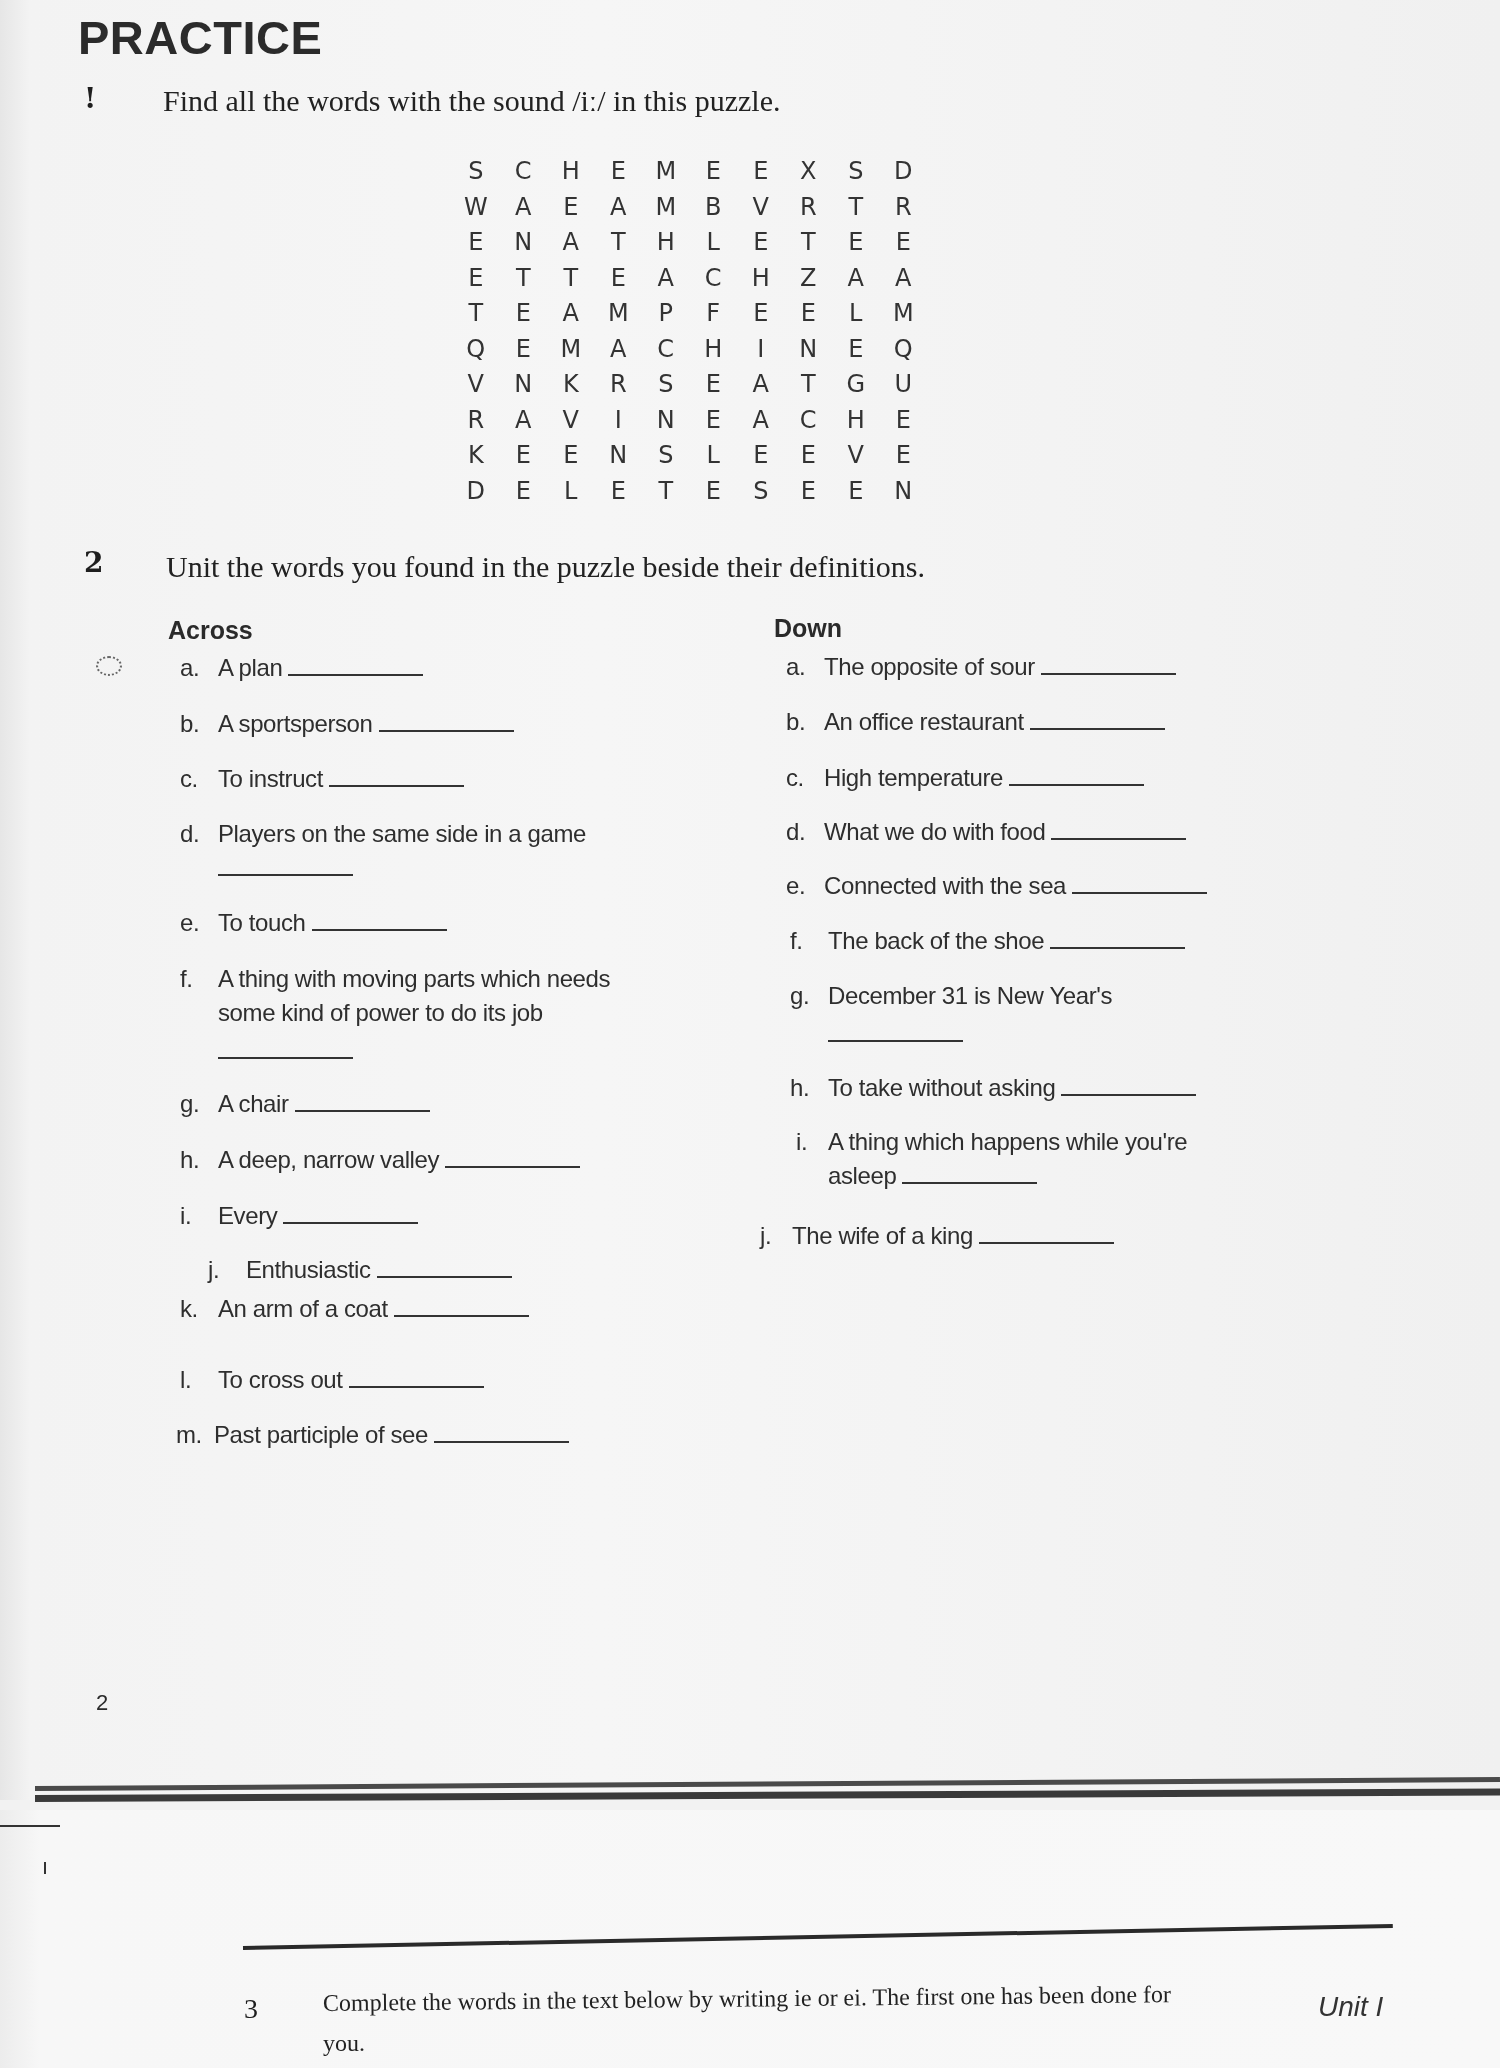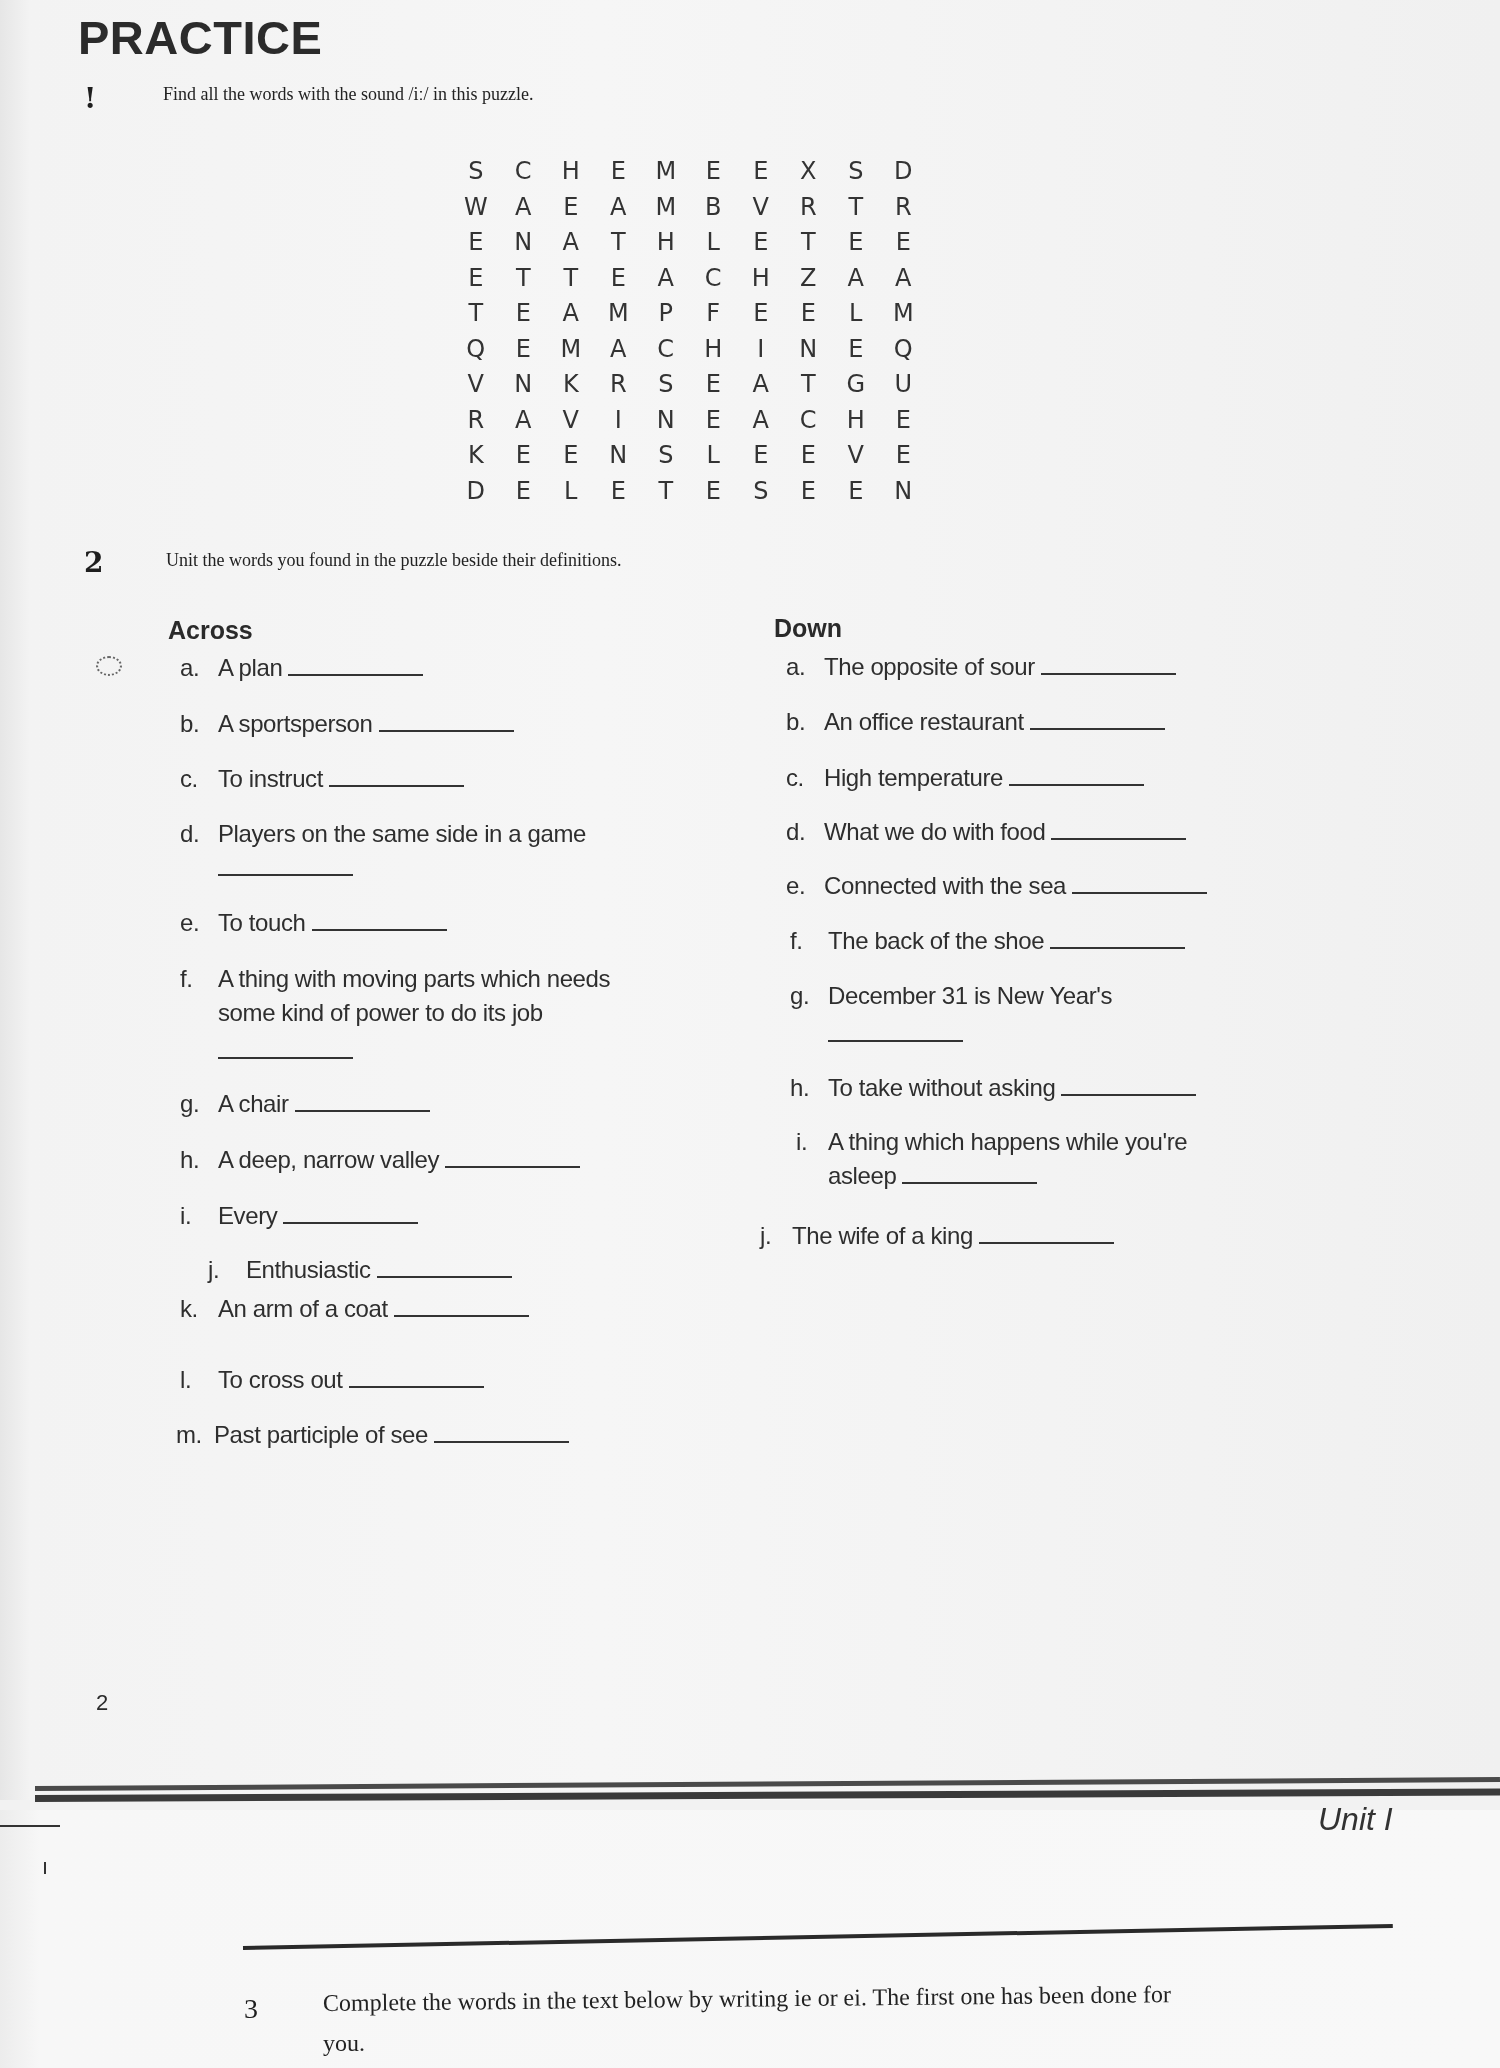--- a/index.html
+++ b/index.html
@@ -17,21 +17,21 @@
     background: linear-gradient(90deg, #ececec 0px, #f7f7f7 40px, #f8f8f8 1500px);
   }
   .heading {
     position: absolute; left: 78px; top: 10px;
     font-size: 47px; font-weight: bold; letter-spacing: 0.5px; color: #2b2b2b;
   }
   .ex-num {
     position: absolute; font-family: "DejaVu Serif", serif; font-weight: bold; font-size: 28px; color: #1e1e1e;
   }
   .ex-instr {
-    position: absolute; font-family: "Liberation Serif", serif; font-size: 18px; color: #222;
+    position: absolute; font-family: "Liberation Serif", serif; font-size: 30px; color: #222;
   }
   .grid {
     position: absolute; left: 452px; top: 154px;
     display: grid; grid-template-columns: repeat(10, 47.5px); grid-auto-rows: 35.5px;
   }
   .grid span {
     font-family: "DejaVu Sans", sans-serif; font-size: 24px; color: #333;
     text-align: center; line-height: 35px; font-weight: normal;
   }
   .col-head {
@@ -53,21 +53,21 @@
   .page-num { position: absolute; left: 96px; top: 1690px; font-size: 22px; }
   .sep1 {
     position: absolute; left: 35px; top: 1786px; width: 1465px; height: 5px;
     background: #4a4a4a; transform: rotate(-0.35deg); transform-origin: left;
   }
   .sep2 {
     position: absolute; left: 35px; top: 1795px; width: 1465px; height: 7px;
     background: #3a3a3a; transform: rotate(-0.25deg); transform-origin: left;
   }
   .unit {
-    position: absolute; left: 1318px; top: 1801px; font-size: 32px; font-style: italic; color: #333;
+    position: absolute; left: 1318px; top: 1991px; font-size: 28px; font-style: italic; color: #333;
   }
   .rule-unit {
     position: absolute; left: 243px; top: 1946px; width: 1150px; height: 4px; background: #2a2a2a;
     transform: rotate(-1.1deg); transform-origin: left;
   }
   .circle-mark {
     position: absolute; left: 96px; top: 656px; width: 22px; height: 16px;
     border: 2px dotted #666; border-radius: 50%;
   }
   .edge-mark { position: absolute; background: #333; }

